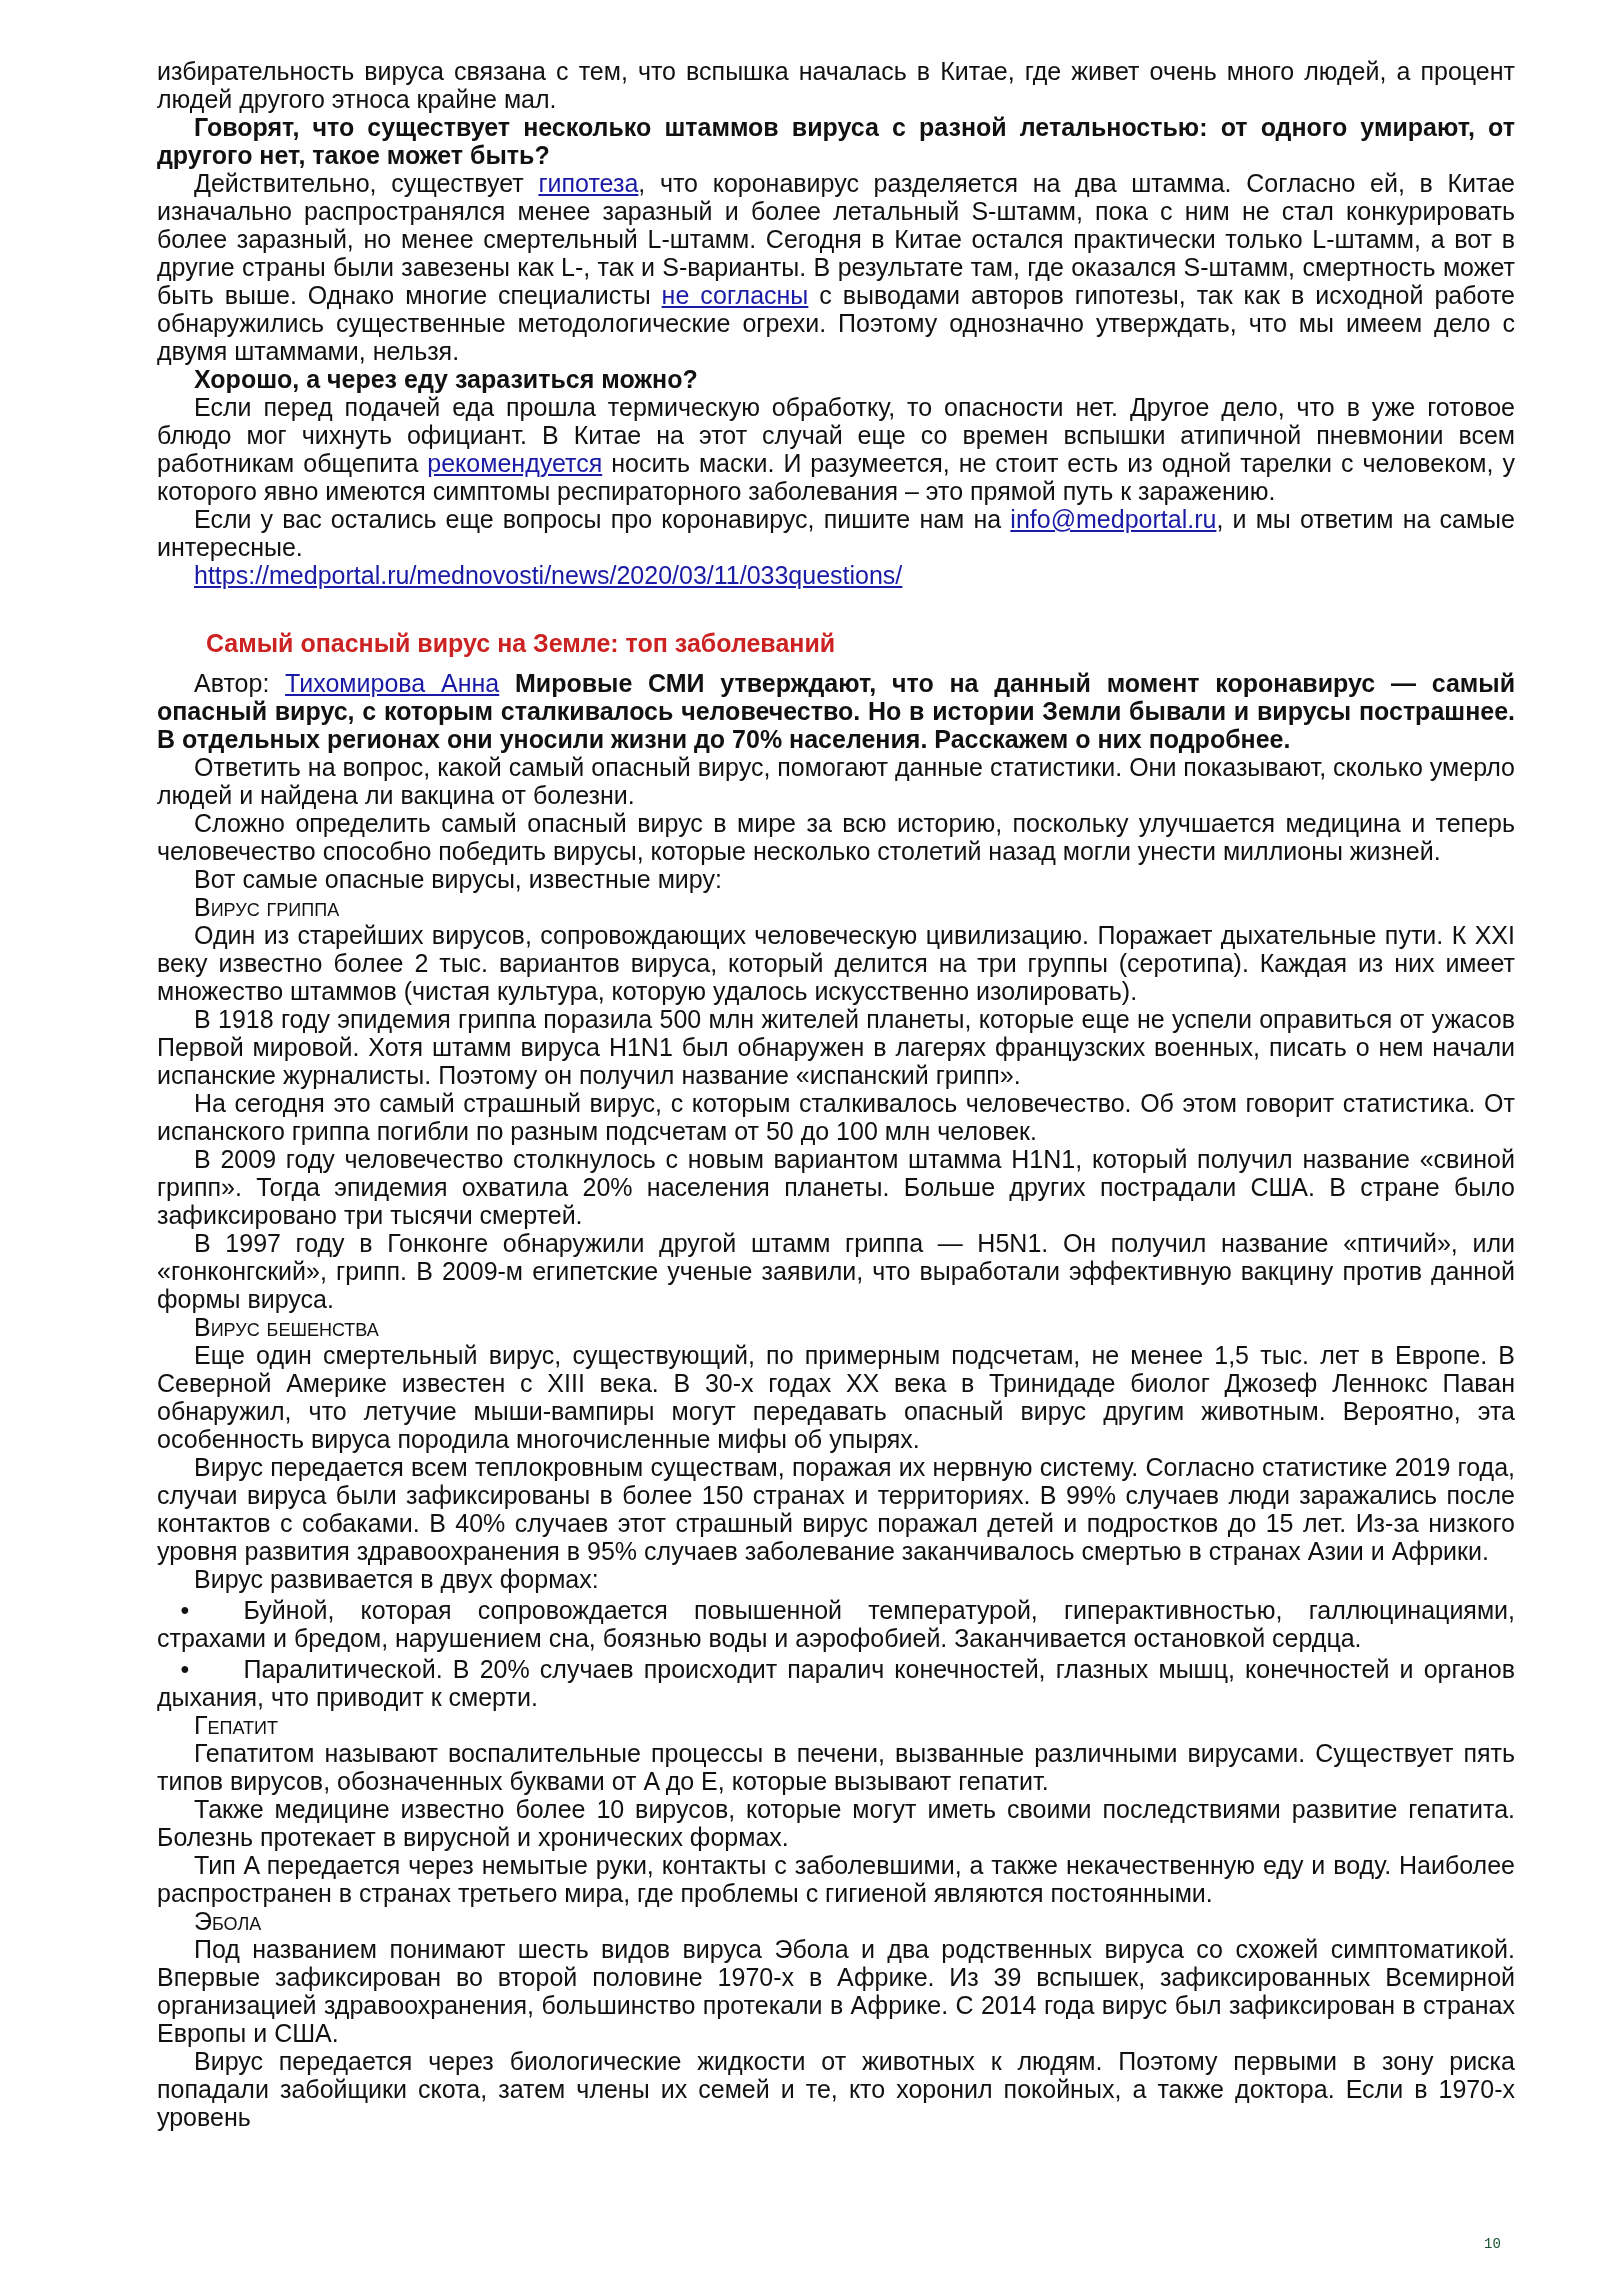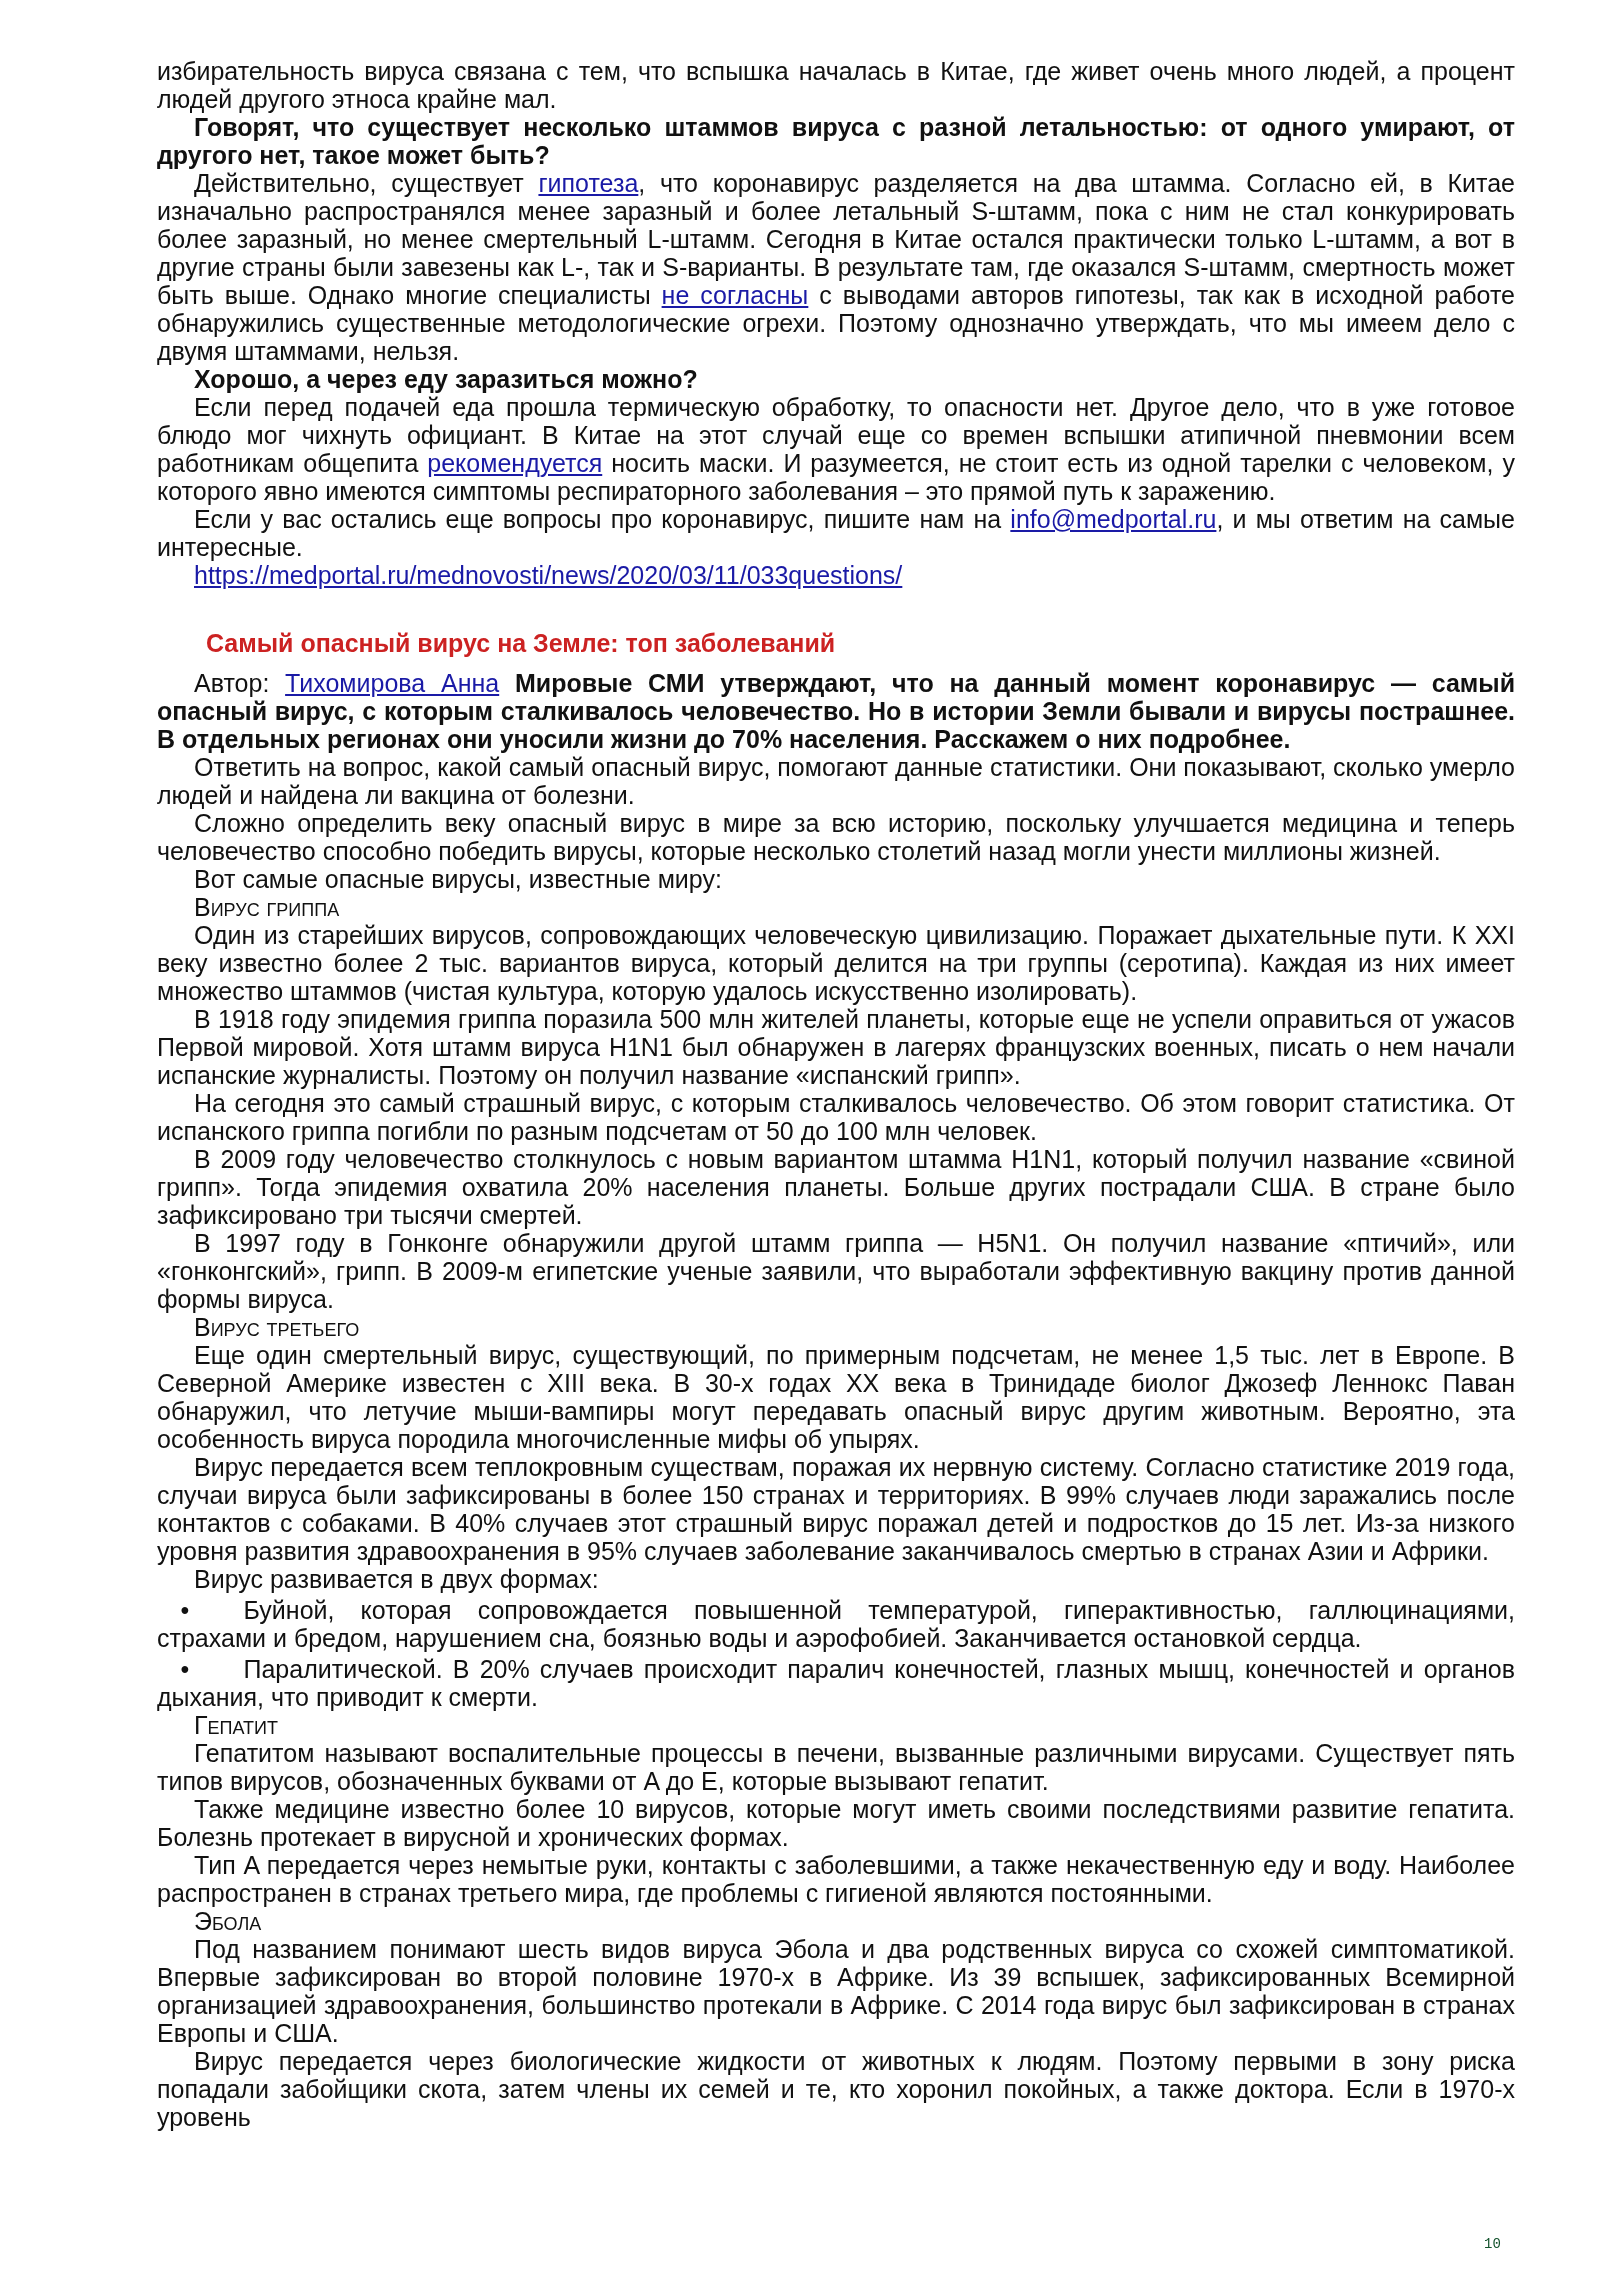--- a/index.html
+++ b/index.html
@@ -42,31 +42,31 @@
 
   <p class="p"><a>https://medportal.ru/mednovosti/news/2020/03/11/033questions/</a></p>
 
   <div class="spacer"></div>
 
   <p class="heading-red">Самый опасный вирус на Земле: топ заболеваний</p>
 
   <p class="p"><span>Автор: </span><a>Тихомирова Анна</a><span class="b"> Мировые СМИ утверждают, что на данный момент коронавирус — самый опасный вирус, с которым сталкивалось человечество. Но в истории Земли бывали и вирусы пострашнее. В отдельных регионах они уносили жизни до 70% населения. Расскажем о них подробнее.</span></p>
 
   <p class="p">Ответить на вопрос, какой самый опасный вирус, помогают данные статистики. Они показывают, сколько умерло людей и найдена ли вакцина от болезни.</p>
-  <p class="p">Сложно определить веку опасный вирус в мире за всю историю, поскольку улучшается медицина и теперь человечество способно победить вирусы, которые несколько столетий назад могли унести миллионы жизней.</p>
+  <p class="p">Сложно определить самый опасный вирус в мире за всю историю, поскольку улучшается медицина и теперь человечество способно победить вирусы, которые несколько столетий назад могли унести миллионы жизней.</p>
   <p class="p">Вот самые опасные вирусы, известные миру:</p>
 
   <p class="smallcaps">Вирус гриппа</p>
   <p class="p">Один из старейших вирусов, сопровождающих человеческую цивилизацию. Поражает дыхательные пути. К XXI веку известно более 2 тыс. вариантов вируса, который делится на три группы (серотипа). Каждая из них имеет множество штаммов (чистая культура, которую удалось искусственно изолировать).</p>
   <p class="p">В 1918 году эпидемия гриппа поразила 500 млн жителей планеты, которые еще не успели оправиться от ужасов Первой мировой. Хотя штамм вируса H1N1 был обнаружен в лагерях французских военных, писать о нем начали испанские журналисты. Поэтому он получил название «испанский грипп».</p>
   <p class="p">На сегодня это самый страшный вирус, с которым сталкивалось человечество. Об этом говорит статистика. От испанского гриппа погибли по разным подсчетам от 50 до 100 млн человек.</p>
   <p class="p">В 2009 году человечество столкнулось с новым вариантом штамма H1N1, который получил название «свиной грипп». Тогда эпидемия охватила 20% населения планеты. Больше других пострадали США. В стране было зафиксировано три тысячи смертей.</p>
   <p class="p">В 1997 году в Гонконге обнаружили другой штамм гриппа — H5N1. Он получил название «птичий», или «гонконгский», грипп. В 2009-м египетские ученые заявили, что выработали эффективную вакцину против данной формы вируса.</p>
 
-  <p class="smallcaps">Вирус третьего</p>
+  <p class="smallcaps">Вирус бешенства</p>
   <p class="p">Еще один смертельный вирус, существующий, по примерным подсчетам, не менее 1,5 тыс. лет в Европе. В Северной Америке известен с XIII века. В 30-х годах XX века в Тринидаде биолог Джозеф Леннокс Паван обнаружил, что летучие мыши-вампиры могут передавать опасный вирус другим животным. Вероятно, эта особенность вируса породила многочисленные мифы об упырях.</p>
   <p class="p">Вирус передается всем теплокровным существам, поражая их нервную систему. Согласно статистике 2019 года, случаи вируса были зафиксированы в более 150 странах и территориях. В 99% случаев люди заражались после контактов с собаками. В 40% случаев этот страшный вирус поражал детей и подростков до 15 лет. Из-за низкого уровня развития здравоохранения в 95% случаев заболевание заканчивалось смертью в странах Азии и Африки.</p>
   <p class="p">Вирус развивается в двух формах:</p>
   <p class="bullet"><span class="dot">•</span><span>Буйной, которая сопровождается повышенной температурой, гиперактивностью, галлюцинациями, страхами и бредом, нарушением сна, боязнью воды и аэрофобией. Заканчивается остановкой сердца.</span></p>
   <p class="bullet"><span class="dot">•</span><span>Паралитической. В 20% случаев происходит паралич конечностей, глазных мышц, конечностей и органов дыхания, что приводит к смерти.</span></p>
 
   <p class="smallcaps">Гепатит</p>
   <p class="p">Гепатитом называют воспалительные процессы в печени, вызванные различными вирусами. Существует пять типов вирусов, обозначенных буквами от A до E, которые вызывают гепатит.</p>
   <p class="p">Также медицине известно более 10 вирусов, которые могут иметь своими последствиями развитие гепатита. Болезнь протекает в вирусной и хронических формах.</p>
   <p class="p">Тип A передается через немытые руки, контакты с заболевшими, а также некачественную еду и воду. Наиболее распространен в странах третьего мира, где проблемы с гигиеной являются постоянными.</p>

